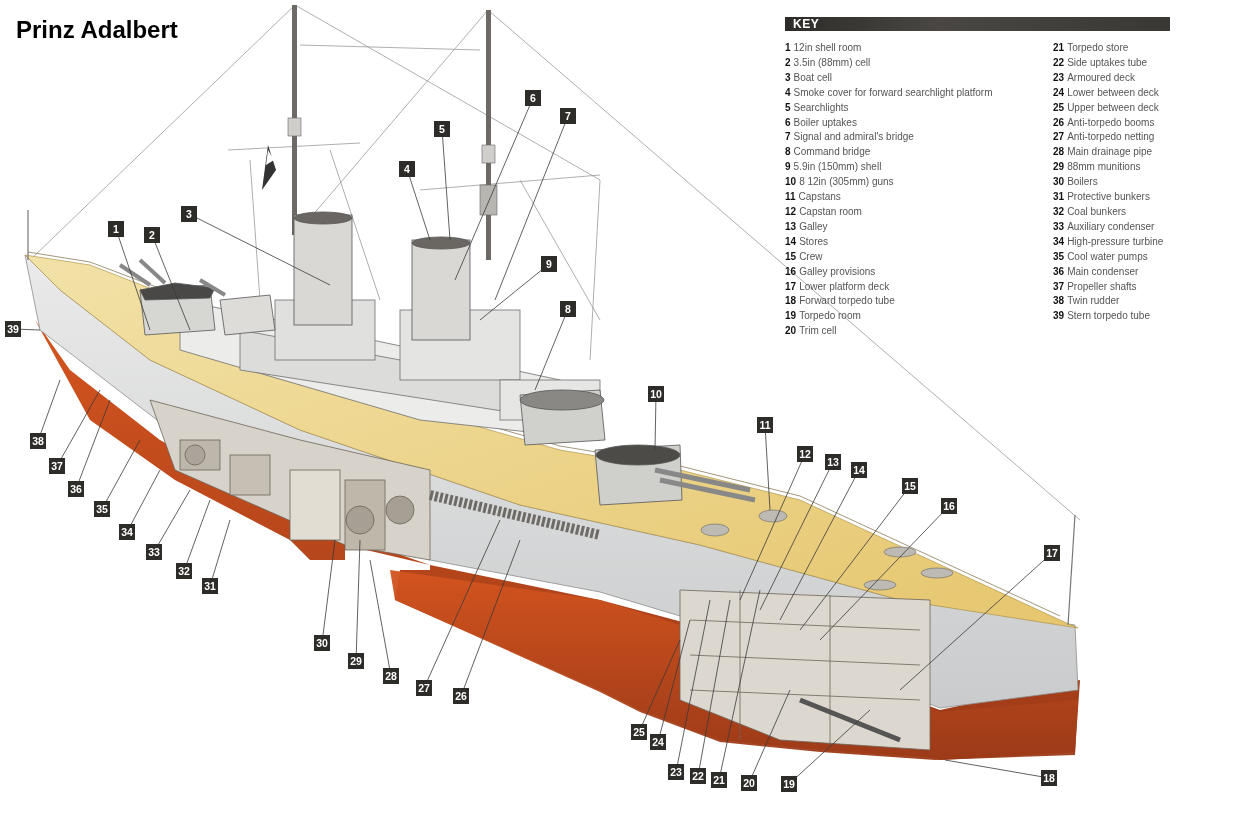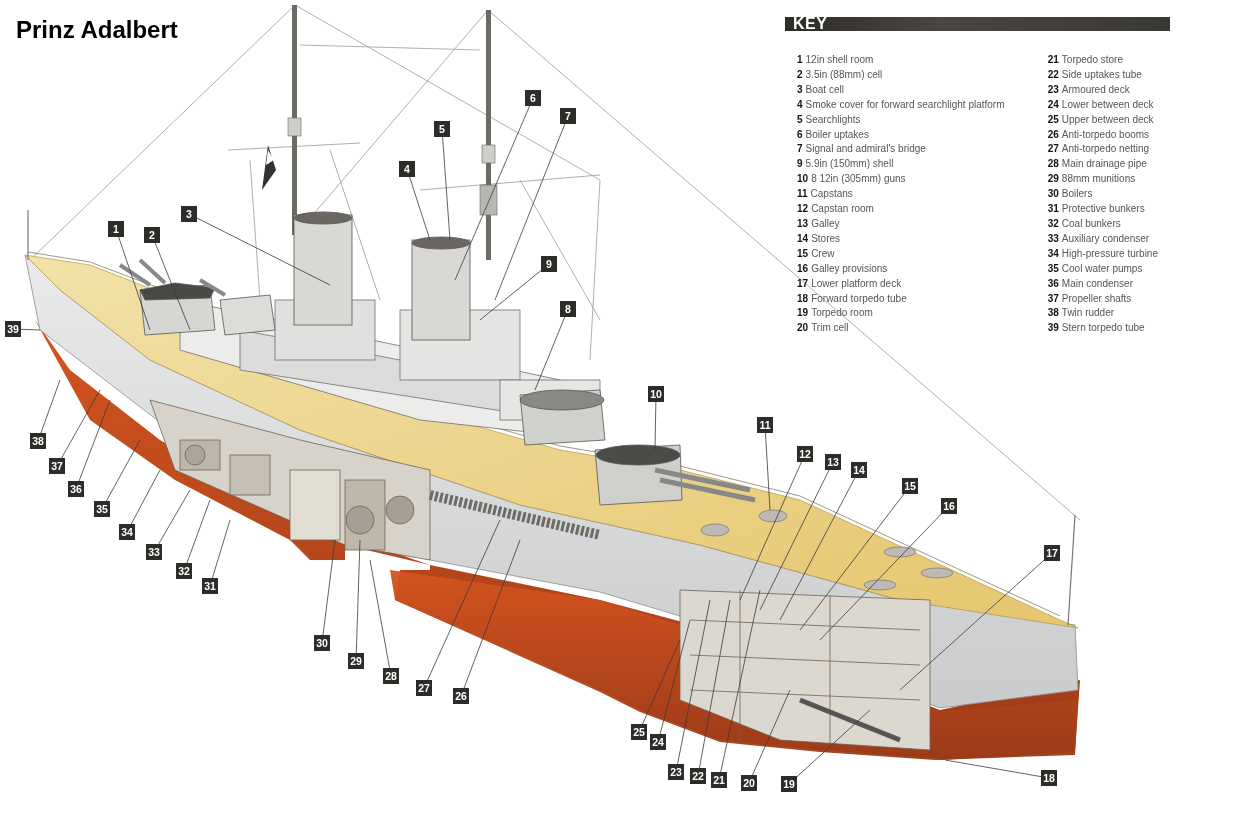--- a/index.html
+++ b/index.html
@@ -1,23 +1,23 @@
 <!DOCTYPE html>
 <html><head>
 <meta charset="utf-8">
 <style>
   html, body { margin: 0; padding: 0; background: #ffffff; }
   body { width: 1234px; height: 813px; position: relative; overflow: hidden; font-family: "Liberation Sans", sans-serif; }
   .title { position: absolute; left: 16px; top: 10px; font-family: "Liberation Sans", sans-serif; font-weight: bold; font-size: 24px; line-height: 40px; color: #000; }
   .title div { white-space: nowrap; }
   #ship { position: absolute; left: 0; top: 0; width: 1234px; height: 813px; }
   .key { position: absolute; left: 785px; top: 17px; width: 385px; }
-  .key-header { height: 14px; background: linear-gradient(90deg,#2d2b28,#4a4742 40%,#3a3834); color: #fff; font-weight: bold; font-size: 16px; line-height: 14px; padding-left: 8px; letter-spacing: 0.5px; }
+  .key-header { height: 14px; background: linear-gradient(90deg,#2d2b28,#4a4742 40%,#3a3834); color: #fff; font-weight: bold; font-size: 12px; line-height: 14px; padding-left: 8px; letter-spacing: 0.5px; }
   .key-cols { display: flex; margin-top: 10px; }
-  .key-col { list-style: none; margin: 12px; padding: 0; }
+  .key-col { list-style: none; margin: 0; padding: 0; }
   .key-col.left { width: 268px; }
   .key-col li { font-size: 10px; line-height: 14.9px; color: #555; white-space: nowrap; }
   .key-col li b { color: #111; font-weight: bold; margin-right: 3px; }
   .callout { position: absolute; background: #2e2c29; color: #fff; font-weight: bold; font-size: 10.5px; line-height: 16px; height: 16px; min-width: 16px; padding: 0 1px; text-align: center; box-sizing: border-box; cursor: pointer; }
 </style>
 </head>
 <body>
 
 <div class="title">
   <div>Prinz Adalbert</div>
@@ -231,20 +231,21 @@
   <div class="key-header">KEY</div>
   <div class="key-cols">
     <ul class="key-col left" id="key-left">
         <li><b>1</b><span>12in shell room</span></li>
         <li><b>2</b><span>3.5in (88mm) cell</span></li>
         <li><b>3</b><span>Boat cell</span></li>
         <li><b>4</b><span>Smoke cover for forward searchlight platform</span></li>
         <li><b>5</b><span>Searchlights</span></li>
         <li><b>6</b><span>Boiler uptakes</span></li>
         <li><b>7</b><span>Signal and admiral's bridge</span></li>
+        <li><b>8</b><span>Command bridge</span></li>
         <li><b>9</b><span>5.9in (150mm) shell</span></li>
         <li><b>10</b><span>8 12in (305mm) guns</span></li>
         <li><b>11</b><span>Capstans</span></li>
         <li><b>12</b><span>Capstan room</span></li>
         <li><b>13</b><span>Galley</span></li>
         <li><b>14</b><span>Stores</span></li>
         <li><b>15</b><span>Crew</span></li>
         <li><b>16</b><span>Galley provisions</span></li>
         <li><b>17</b><span>Lower platform deck</span></li>
         <li><b>18</b><span>Forward torpedo tube</span></li>

